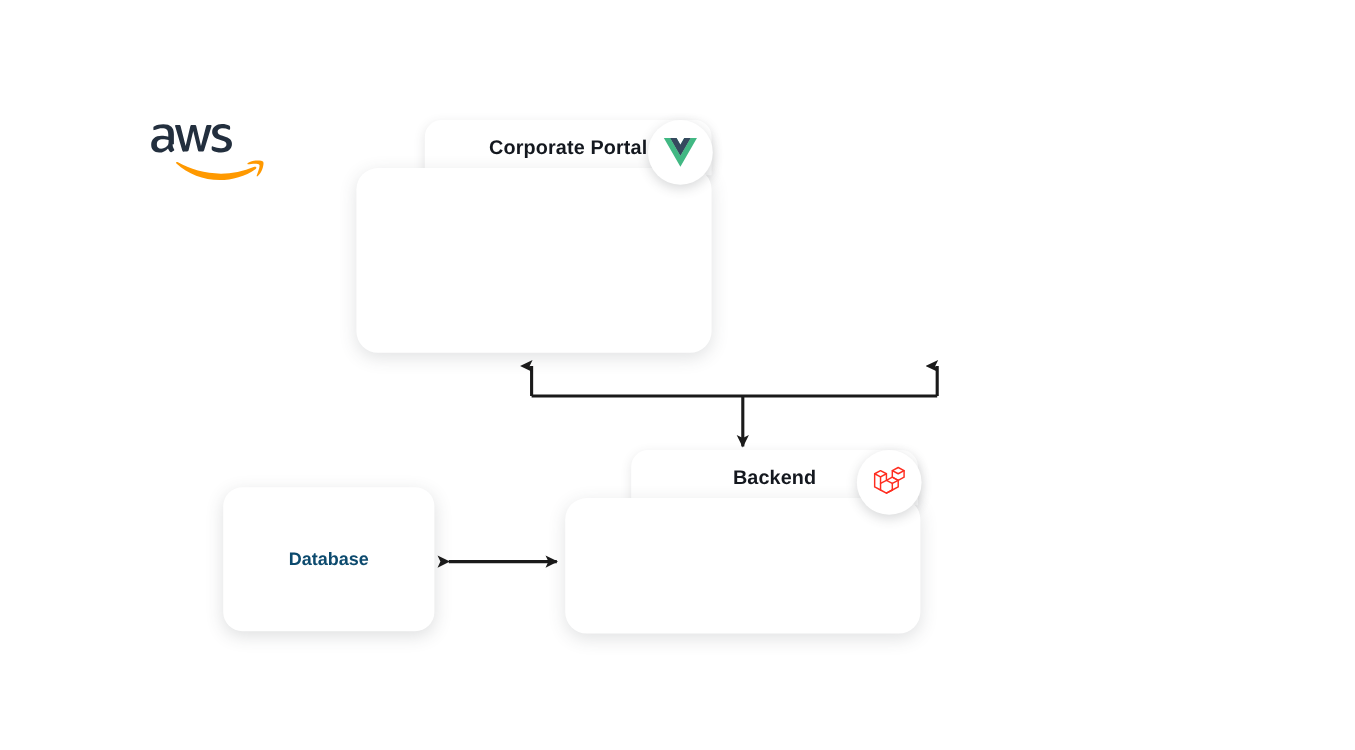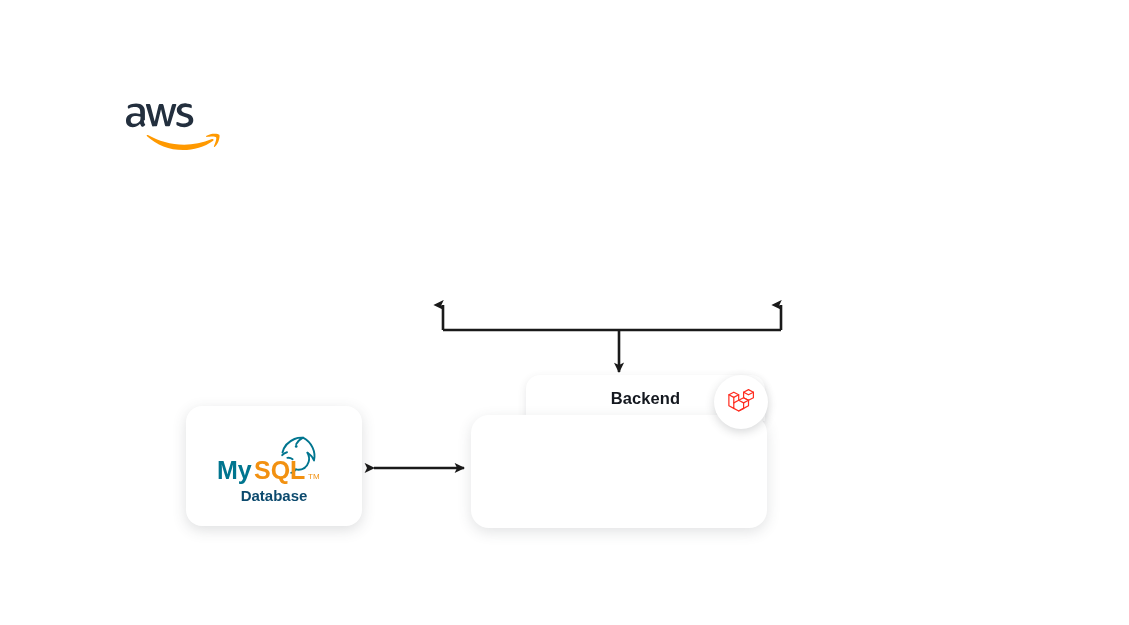--- a/index.html
+++ b/index.html
@@ -154,20 +154,40 @@
       <g fill="#232F3E">
         <path d="M18.6 20.9c0 1 .1 1.8.3 2.4.2.6.5 1.2.9 1.9.1.2.2.4.2.6 0 .3-.2.5-.5.7l-1.7 1.1c-.2.2-.5.2-.7.2-.3 0-.5-.1-.8-.4-.4-.4-.7-.8-.9-1.3-.3-.5-.5-1-.8-1.6-2 2.4-4.6 3.6-7.7 3.6-2.2 0-3.9-.6-5.2-1.9C.4 25 0 23.3 0 21.2c0-2.3.8-4.1 2.4-5.5 1.6-1.4 3.8-2.1 6.6-2.1.9 0 1.8.1 2.8.2 1 .1 2 .3 3 .6v-1.9c0-2-.4-3.4-1.2-4.2-.9-.8-2.3-1.2-4.3-1.2-.9 0-1.9.1-2.8.3-1 .2-1.9.5-2.8.9-.4.2-.7.3-.9.3-.1 0-.3.1-.4.1-.3 0-.5-.2-.5-.7V6.6c0-.4.1-.7.2-.9.1-.2.4-.3.8-.5 1-.5 2.1-.9 3.4-1.2 1.3-.3 2.7-.5 4.2-.5 3.2 0 5.5.7 7 2.2 1.5 1.4 2.2 3.6 2.2 6.6v8.6zM8.4 24.7c.9 0 1.8-.2 2.8-.5 1-.3 1.8-.9 2.6-1.7.4-.5.8-1.1 1-1.7.2-.7.3-1.5.3-2.4v-1.2c-.8-.2-1.6-.3-2.4-.4-.9-.1-1.7-.2-2.5-.2-1.8 0-3.1.3-4 1.1-.9.7-1.3 1.7-1.3 3.1 0 1.3.3 2.2 1 2.9.6.7 1.6 1 2.5 1zm20.1 2.7c-.5 0-.8-.1-1-.3-.2-.2-.4-.5-.6-1.1L21 6c-.2-.6-.3-1-.3-1.2 0-.5.2-.7.7-.7h2.6c.5 0 .9.1 1.1.3.2.2.4.5.5 1.1l4.3 16.8 4-16.8c.1-.6.3-.9.5-1.1.2-.2.6-.3 1.1-.3h2.1c.5 0 .9.1 1.1.3.2.2.4.5.5 1.1l4 17 4.4-17c.2-.6.4-.9.5-1.1.2-.2.6-.3 1.1-.3h2.4c.5 0 .8.2.8.7 0 .1 0 .3-.1.4 0 .2-.1.4-.2.7l-6.1 19.9c-.2.6-.4.9-.6 1.1-.2.2-.6.3-1 .3h-2.3c-.5 0-.9-.1-1.1-.3-.2-.2-.4-.6-.5-1.1l-4-16.4-3.9 16.3c-.1.6-.3.9-.5 1.1-.2.2-.6.3-1.1.3h-2.3zm32.2.7c-1.4 0-2.8-.2-4.1-.5-1.3-.3-2.4-.7-3.1-1.1-.4-.3-.7-.5-.8-.8-.1-.2-.2-.5-.2-.8v-1.4c0-.5.2-.8.6-.8.1 0 .3 0 .5.1.2.1.4.2.6.3.9.4 1.8.7 2.9.9 1 .2 2.1.3 3.1.3 1.6 0 2.9-.3 3.8-.9.9-.6 1.3-1.4 1.3-2.5 0-.7-.2-1.3-.7-1.8-.5-.5-1.3-.9-2.6-1.3l-3.7-1.2c-1.9-.6-3.3-1.5-4.1-2.6-.8-1.2-1.3-2.4-1.3-3.8 0-1.1.2-2 .7-2.9.5-.8 1.1-1.6 1.8-2.1.8-.6 1.7-1.1 2.7-1.4 1-.3 2.1-.5 3.3-.5.6 0 1.2 0 1.8.1.6.1 1.2.2 1.7.3.5.1 1 .3 1.5.4.5.2.8.3 1.1.5.4.2.6.4.8.7.2.2.2.5.2.9v1.3c0 .5-.2.8-.6.8-.2 0-.5-.1-.9-.3-1.4-.6-3-.9-4.7-.9-1.5 0-2.6.2-3.4.7-.8.5-1.2 1.3-1.2 2.3 0 .7.3 1.3.8 1.8.5.5 1.5 1 2.8 1.4l3.6 1.2c1.8.6 3.2 1.4 4 2.5.8 1.1 1.2 2.3 1.2 3.7 0 1.1-.2 2.1-.7 3-.5.9-1.1 1.6-1.9 2.3-.8.6-1.8 1.1-2.9 1.4-1.2.5-2.4.7-3.8.7z"></path>
       </g>
       <g fill="#FF9900">
         <path d="M90.4 42.5C82.1 48.6 70 51.9 59.6 51.9c-14.6 0-27.8-5.4-37.7-14.4-.8-.7-.1-1.7.9-1.1 10.8 6.2 24.1 10 37.8 10 9.3 0 19.5-1.9 28.9-5.9 1.4-.6 2.6.9 1.2 1.9l-.3.1z"></path>
         <path d="M93.8 38.6c-1.1-1.4-7-.7-9.7-.3-.8.1-.9-.6-.2-1.1 4.7-3.3 12.4-2.3 13.3-1.2.9 1.1-.2 8.8-4.6 12.5-.7.6-1.3.3-1-.5 1-2.6 3.2-8.1 2.2-9.4z"></path>
       </g>
     </svg>
   </div>
 
+  <div class="panel" style="left:297px; top:100px; width:296px; height:194px;">
+    <div class="panel-tab" style="left:57px; width:239px;">
+      <span class="panel-title">Corporate Portal</span>
+    </div>
+    <div class="notch" style="left:39px; top:46px;"></div>
+    <div class="panel-body" style="top:40px; height:154px;"></div>
+    <div class="chips" style="left:22px; top:68px; width:252px; gap:11px;">
+      <div class="chip fixed">Financials</div>
+      <div class="chip fixed">Membership</div>
+      <div class="chip fixed">Events</div>
+      <div class="chip fixed">Donations</div>
+    </div>
+    <div class="badge" style="left:243px; top:99px; margin-top:-99px;">
+      <svg width="28" height="24" viewBox="0 0 261 227" aria-hidden="true">
+        <path fill="#41B883" d="M161 0h50L130.5 139 50 0h50l30.5 53z"></path>
+        <path fill="#41B883" d="M0 0h50l80.5 139L211 0h50L130.5 227z"></path>
+        <path fill="#35495E" d="M50 0h50l30.5 53L161 0h50L130.5 139z"></path>
+      </svg>
+    </div>
+  </div>
 
 
   <div class="panel" style="left:471px; top:375px; width:296px; height:153px;">
     <div class="panel-tab" style="left:55px; width:239px;">
       <span class="panel-title">Backend</span>
     </div>
     <div class="notch" style="left:39px; top:46px;"></div>
     <div class="panel-body" style="top:40px; height:113px;"></div>
     <div class="chips" style="left:22px; top:71px; width:256px; gap:12px;">
       <div class="chip auto" style="width:122px; padding:0;">API</div>
@@ -183,44 +203,20 @@
         <path d="M38 23v9.5l-8.5 4.5"></path>
         <path d="M12.5 37 21 41.5l8.5-4.5"></path>
         <path d="M29.5 9 38 4.5 46.5 9 38 13.5z"></path>
         <path d="M29.5 9v9.5l8.5 4.5"></path>
         <path d="M46.5 9v9.5L38 23"></path>
       </svg>
     </div>
   </div>
 
   <div id="db-card">
-    <div style="height:56px;">
-      <svg width="116" height="56" viewBox="0 0 116 56" aria-hidden="true">
-
-        <g fill="none" stroke="#00758F" stroke-width="1.9" stroke-linecap="round" stroke-linejoin="round">
-          <path d="M66.5 23.5c1.5-6 6-11 12-13.5 2.5-1 5.5-1.5 8.5-1.3-3 1.6-5.4 3.8-6.8 6.4"></path>
-          <path d="M87 8.7c4.2 2.2 7.6 5.7 9.6 10 1.9 4.1 2.4 8.6 1.4 12.8-1.3-3.3-3.6-6-6.5-7.8"></path>
-          <path d="M91.5 23.7c1.6 2.9 2 6.3 1.1 9.4-.7 2.4-2.2 4.5-4.2 6"></path>
-          <path d="M88.4 39.1c-2.6 1.5-5.7 2-8.6 1.3"></path>
-          <path d="M79.8 40.4c-.9 1.8-2.6 3.1-4.6 3.5"></path>
-          <path d="M76.6 30.2c-1.5-1.1-3.4-1.6-5.2-1.3"></path>
-          <path d="M71 23.2c-1.9.4-3.6 1.5-4.8 3"></path>
-        </g>
-        <circle cx="80.2" cy="17.4" r="1.35" fill="#00758F"></circle>
-
-        <g fill="#00758F" font-family="'Liberation Sans', sans-serif" font-size="25" font-weight="bold">
-          <text x="1" y="50">My</text>
-        </g>
-
-        <g fill="#F29111" font-family="'Liberation Sans', sans-serif" font-size="25" font-weight="bold">
-          <text x="38" y="50">SQL</text>
-        </g>
-        <text x="92" y="50" fill="#F29111" font-family="'Liberation Sans', sans-serif" font-size="8">TM</text>
-      </svg>
-    </div>
     <div id="db-label">Database</div>
   </div>
 
   <svg style="position:absolute; left:0; top:0;" width="1129" height="625">
     <defs>
       <marker id="ah-up" markerWidth="11" markerHeight="11" refX="5.5" refY="9.6" orient="auto-start-reverse" markerUnits="userSpaceOnUse">
         <path d="M5.5 0 L10.6 10.4 L5.5 8 L0.4 10.4 Z" fill="#1a1a1a"></path>
       </marker>
       <marker id="ah-generic" markerWidth="11" markerHeight="11" refX="9.6" refY="5.5" orient="auto" markerUnits="userSpaceOnUse">
         <path d="M10.6 5.5 L0.2 10.6 L2.6 5.5 L0.2 0.4 Z" fill="#1a1a1a"></path>

